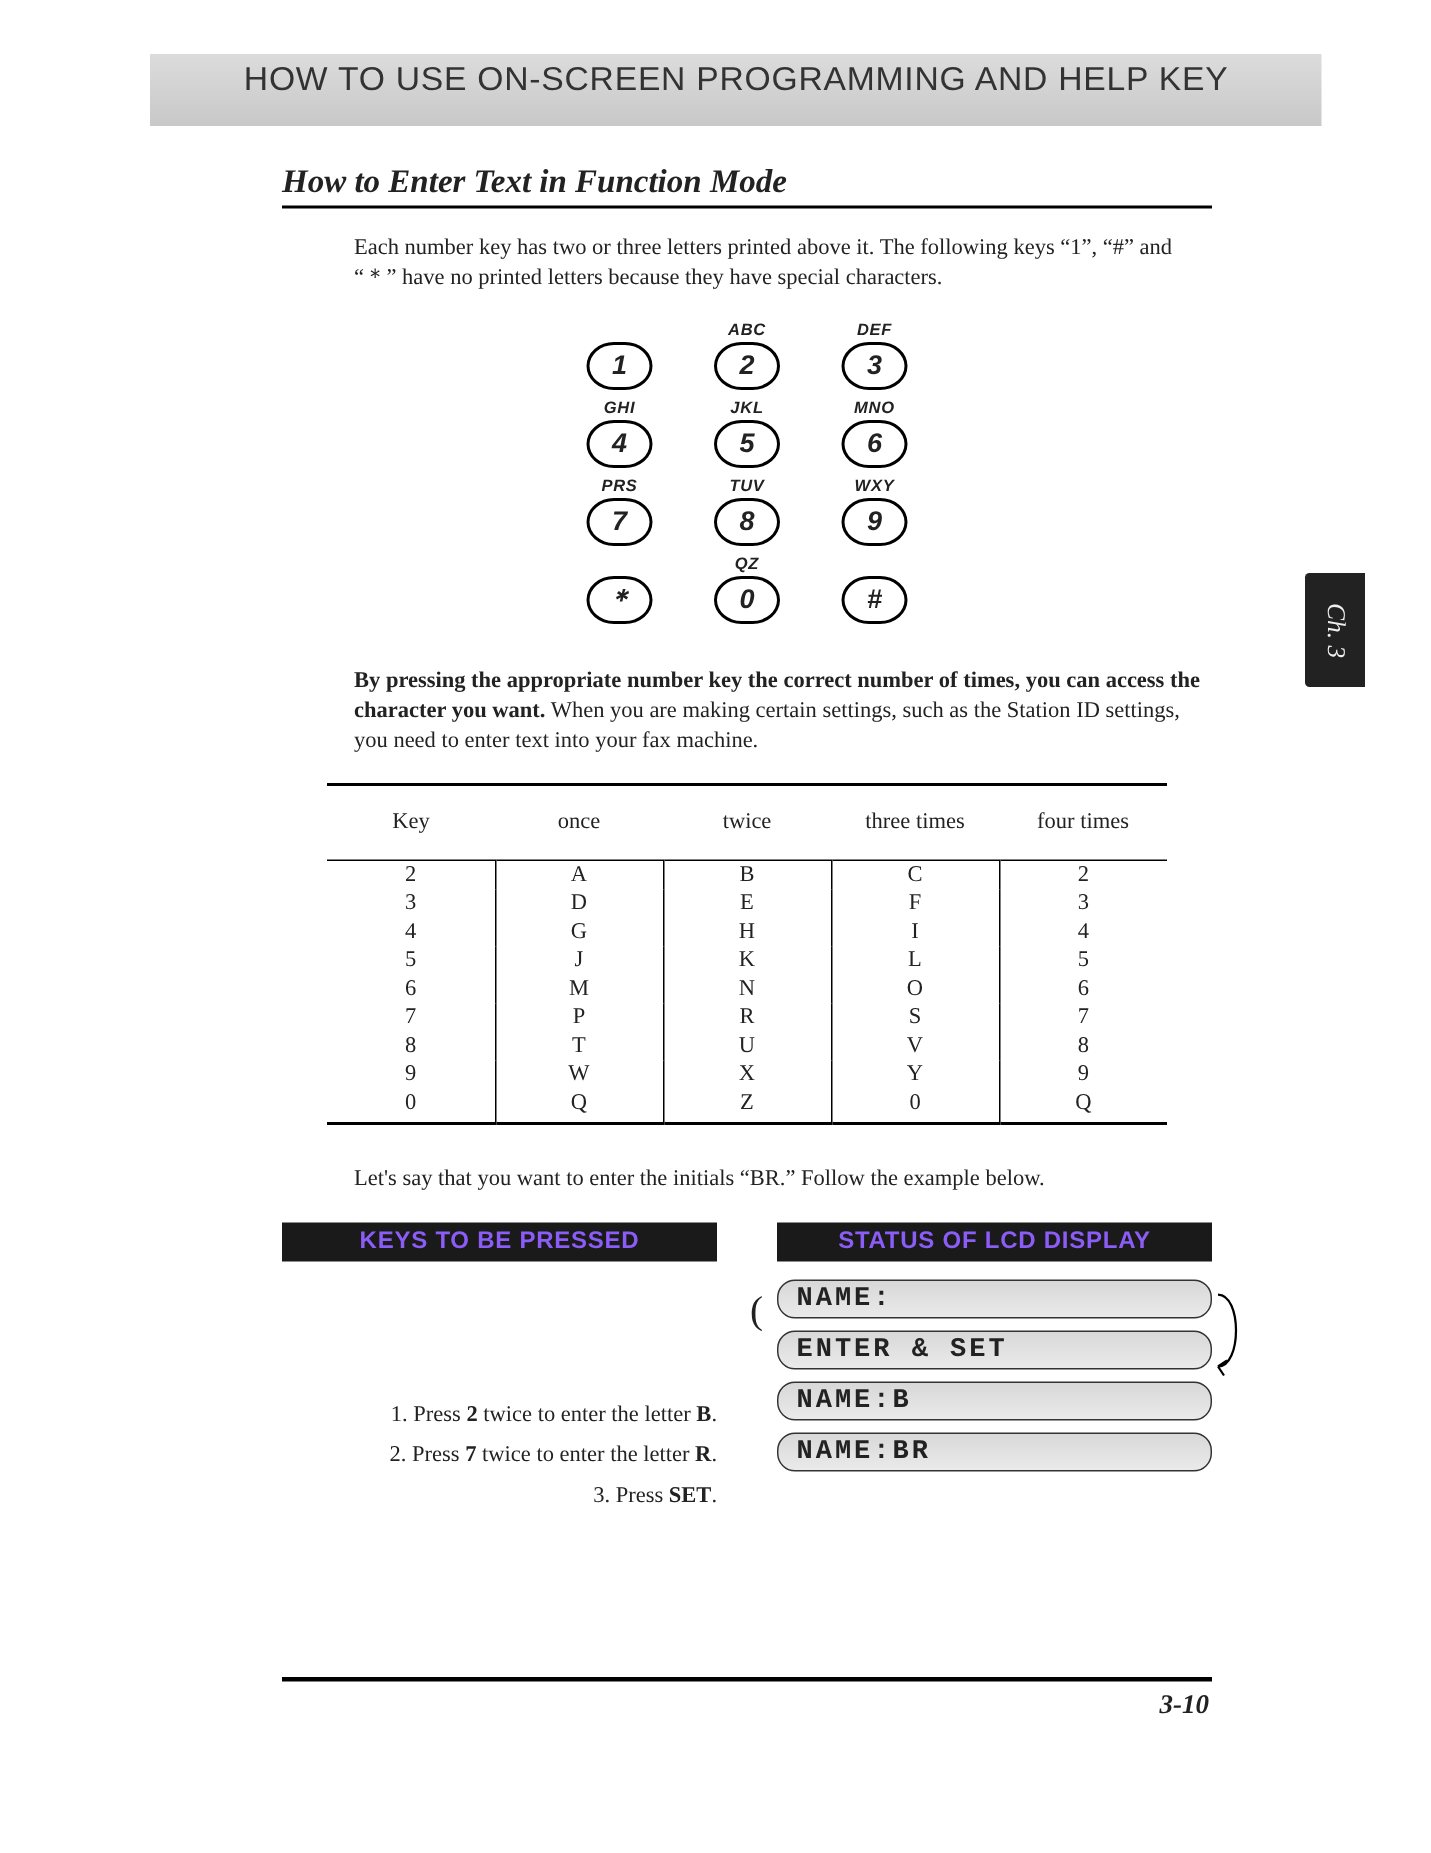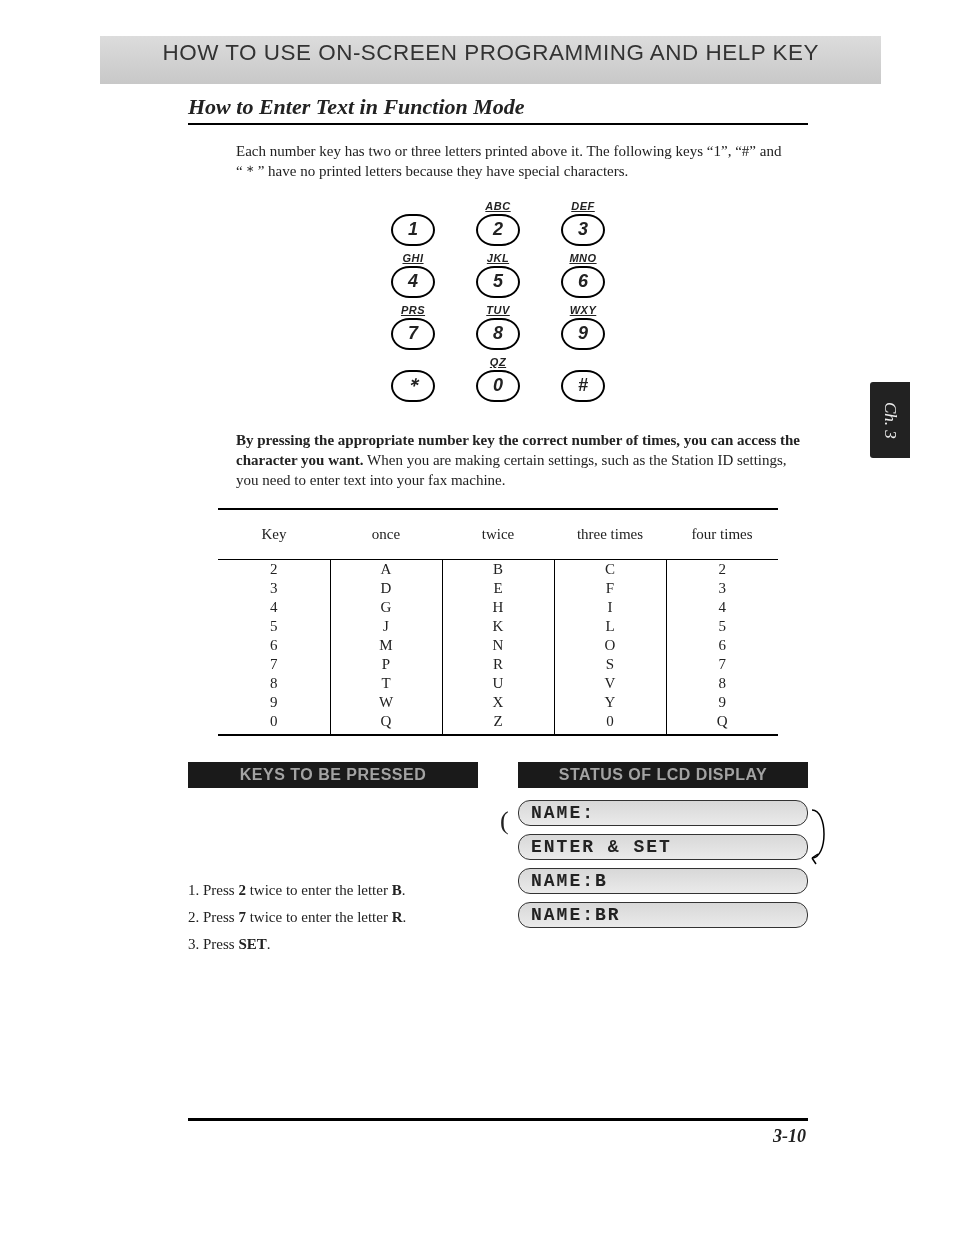--- a/index.html
+++ b/index.html
@@ -34,21 +34,21 @@
     color: #333;
     line-height: 34px;
     overflow: hidden;
   }
   .header-bar span {
     display: inline-block;
     transform: scaleX(1.02);
   }
   .content {
     position: absolute;
-    top: 94px;
+    top: 108px;
     left: 188px;
     width: 620px;
   }
   .section-title {
     font-style: italic;
     font-weight: bold;
     font-size: 22px;
     border-bottom: 2px solid #000;
     padding-bottom: 3px;
     margin-bottom: 16px;
@@ -70,21 +70,20 @@
   }
   .kp-cell {
     width: 60px;
     text-align: center;
   }
   .kp-label {
     font-family: Arial, sans-serif;
     font-weight: bold;
     font-style: italic;
     font-size: 11px;
-    text-decoration: underline;
     height: 13px;
     line-height: 13px;
     margin-bottom: 1px;
     letter-spacing: 0.5px;
   }
   .kp-btn {
     border: 2px solid #000;
     border-radius: 50% / 60%;
     width: 40px;
     height: 28px;
@@ -136,21 +135,21 @@
     padding: 1px 0;
   }
   table.char-table tbody td:not(:first-child) {
     border-left: 1px solid #000;
   }
   table.char-table tbody tr:last-child td {
     padding-bottom: 4px;
   }
   .example-hdr {
     background: #1a1a1a;
-    color: #a3a3a3;
+    color: #8b5cf6;
     font-family: Arial, sans-serif;
     font-weight: bold;
     font-size: 16px;
     text-align: center;
     padding: 4px 0;
     letter-spacing: 0.5px;
   }
   .example-row {
     display: flex;
     justify-content: space-between;
@@ -173,20 +172,21 @@
     color: #222;
   }
   .steps {
     font-size: 15px;
     padding-left: 0;
     margin: 0;
   }
   .steps li {
     list-style: none;
     margin-bottom: 10px;
+    text-align: right;
   }
   .lcd-group {
     position: relative;
   }
   .lcd-bracket-left {
     position: absolute;
     left: -18px;
     top: 6px;
     font-size: 26px;
     font-family: serif;
@@ -367,20 +367,21 @@
           <tr>
             <td>0</td>
             <td>Q</td>
             <td>Z</td>
             <td>0</td>
             <td>Q</td>
           </tr>
         </tbody>
     </table>
 
+    <div class="para">Let's say that you want to enter the initials “BR.” Follow the example below.</div>
 
     <div class="example-row">
       <div class="example-col">
         <div class="example-hdr">KEYS TO BE PRESSED</div>
         <ol class="steps" style="margin-top:94px">
           <li><span>1. Press </span><b>2</b><span> twice to enter the letter </span><b>B</b><span>.</span></li>
           <li><span>2. Press </span><b>7</b><span> twice to enter the letter </span><b>R</b><span>.</span></li>
           <li><span>3. Press </span><b>SET</b><span>.</span></li>
         </ol>
       </div>

